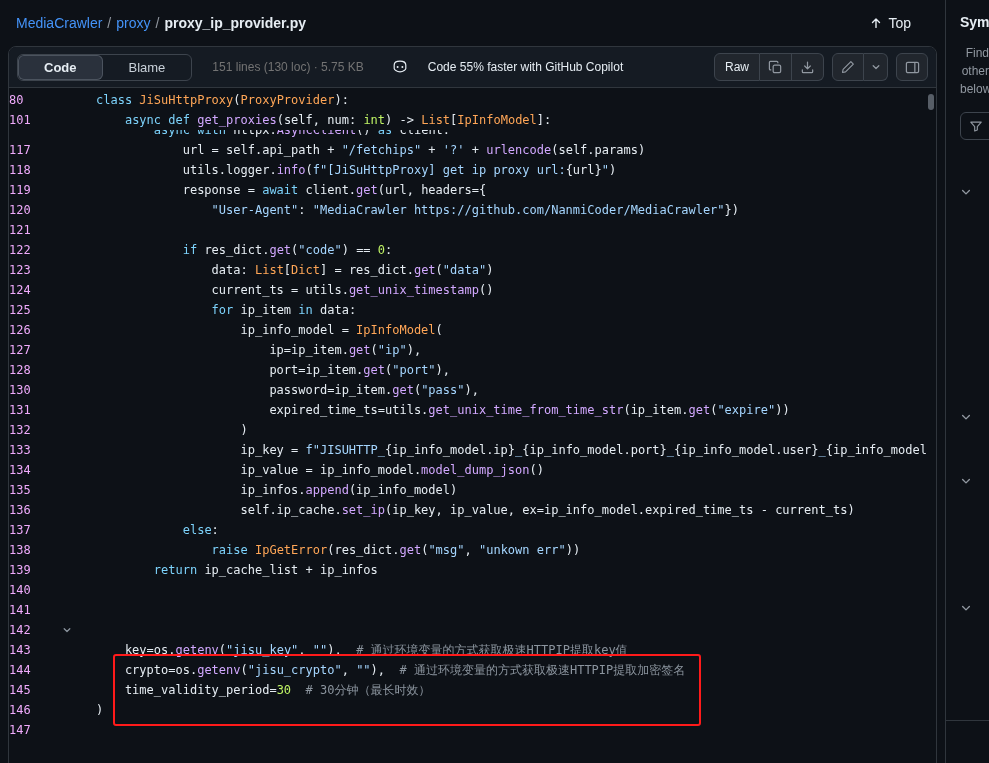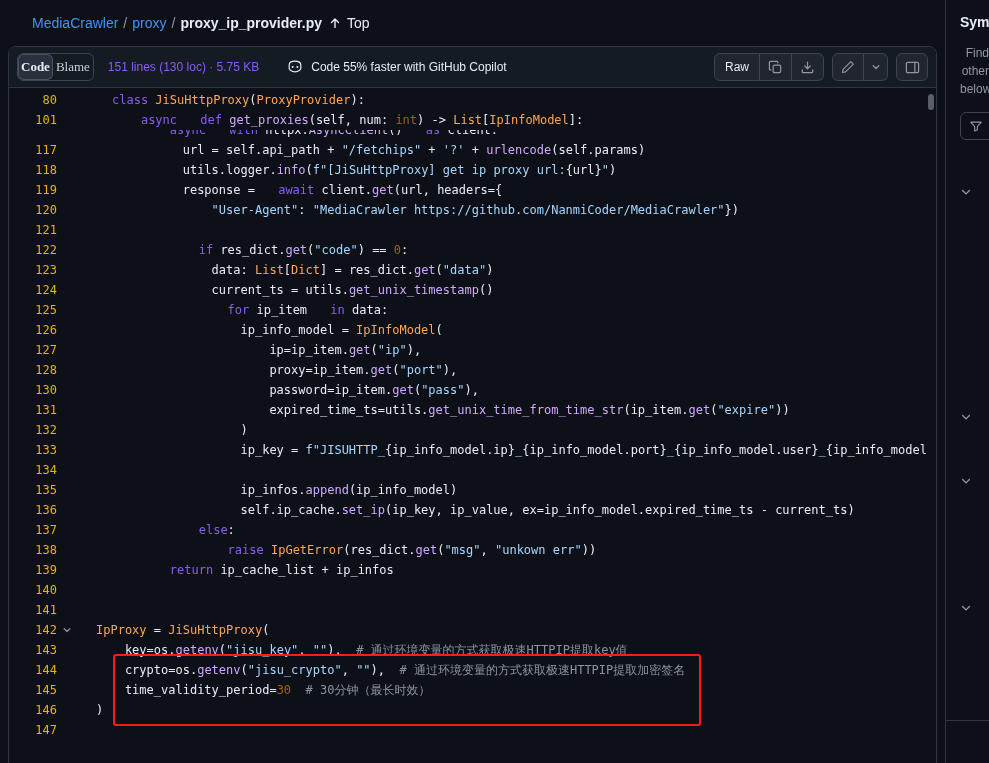--- a/index.html
+++ b/index.html
@@ -1,61 +1,61 @@
 <!DOCTYPE html>
 <html><head>
 <meta charset="utf-8">
 <style>
   html,body{margin:0;padding:0;background:#0d1117;}
   .page{position:relative;width:989px;height:763px;overflow:hidden;background:#0d1117;
         font-family:"Liberation Sans","DejaVu Sans",sans-serif;color:#e6edf3;}
   
-  .file-header{position:absolute;left:16px;top:0;width:945px;height:46px;display:flex;
-               align-items:center;padding:0 28px 0 16px;box-sizing:border-box;}
+  .file-header{position:absolute;left:0;top:0;width:945px;height:46px;display:flex;
+               align-items:center;justify-content:space-between;padding:0 28px 0 16px;box-sizing:border-box;}
   .crumbs{font-size:14px;white-space:nowrap;}
   .crumb-link{color:#4493f8;text-decoration:none;cursor:pointer;}
   .sep{color:#9198a1;margin:0 5px;}
   .fname{color:#e6edf3;font-weight:700;}
   .top-btn{display:flex;align-items:center;gap:5px;background:none;border:none;color:#e6edf3;
            font-size:14px;cursor:pointer;font-family:inherit;}
   
   .box{position:absolute;left:8px;top:46px;width:929px;height:720px;border:1px solid #30363d;
        border-radius:8px 8px 0 0;box-sizing:border-box;overflow:hidden;background:#0d1117;}
   .toolbar{height:41px;border-bottom:1px solid #30363d;display:flex;align-items:center;
            padding:0 8px;gap:10px;background:#151b23;box-sizing:border-box;}
   .seg{display:flex;border:1px solid #3d444d;border-radius:6px;overflow:hidden;}
-  .seg-btn{background:transparent;border:none;color:#c9d1d9;font-size:13px;padding:5px 3px;
-           cursor:pointer;font-family:Liberation Serif, serif;}
+  .seg-btn{background:transparent;border:none;color:#c9d1d9;font-size:13px;padding:5px 26px;
+           cursor:pointer;font-family:Liberation Sans, sans-serif;}
   .seg-btn.active{background:#2a313c;box-shadow:inset 0 0 0 1px #4b535e;border-radius:6px;
                   color:#e6edf3;font-weight:700;}
-  .meta{color:#8b5cf6;font-size:12px;margin-left:4px;white-space:nowrap;}
-  .copilot{display:flex;align-items:center;gap:8px;font-size:12px;color:#e6edf3;margin-left:18px;white-space:nowrap;}
+  .meta{color:#737373;font-size:12px;margin-left:10px;white-space:nowrap;}
+  .copilot{display:flex;align-items:center;gap:20px;font-size:12px;color:#e6edf3;margin-left:18px;white-space:nowrap;}
   .right-controls{margin-left:auto;display:flex;align-items:center;gap:8px;}
   .btn-group{display:flex;}
   .btn{height:28px;background:#21262d;border:1px solid #3d444d;color:#e6edf3;font-size:12px;
        padding:0 10px;display:flex;align-items:center;justify-content:center;cursor:pointer;
        font-family:inherit;box-sizing:border-box;}
   .btn.icon{width:32px;padding:0;}
   .btn.narrow{width:24px;padding:0;}
   .btn.single{border-radius:6px;}
   .btn-group .btn:first-child{border-radius:6px 0 0 6px;}
   .btn-group .btn:last-child{border-radius:0 6px 6px 0;}
   .btn-group .btn + .btn{border-left:none;}
   
   .code-section{position:relative;padding-top:2px;height:677px;overflow:hidden;
                 font-family:"DejaVu Sans Mono","Liberation Mono",monospace;}
   .crow{display:flex;height:20px;line-height:20px;}
-  .ln{flex:0 0 48px;text-align:right;color:#eab308;font-size:12px;cursor:pointer;}
+  .ln{flex:0 0 48px;color:#f0abfc;font-size:12px;cursor:pointer;}
   .fold{flex:0 0 20px;display:flex;align-items:center;justify-content:center;}
   .codetext{white-space:pre;font-size:12px;margin-left:19px;color:#e6edf3;}
   .sticky{background:#0d1117;position:relative;z-index:2;}
   .partial{height:10px;overflow:hidden;}
   .partial-inner{margin-top:-10px;}
-  .tok-k{color:#8b5cf6;margin-left:16px;} .tok-f{color:#d2a8ff;} .tok-e{color:#ffa657;} .tok-s{color:#a5d6ff;}
-  .tok-n{color:#a16207;} .tok-c{color:#8b949e;} .tok-d{color:#e6edf3;}
+  .tok-k{color:#7dd3fc;} .tok-f{color:#d2a8ff;} .tok-e{color:#ffa657;} .tok-s{color:#a5d6ff;}
+  .tok-n{color:#bef264;} .tok-c{color:#8b949e;} .tok-d{color:#e6edf3;}
   #hl-box{position:absolute;left:104px;width:584px;border:2px solid #ff1a1a;border-radius:3px;
           pointer-events:none;z-index:3;}
   .scroll-thumb{position:absolute;right:2px;top:6px;width:6px;height:16px;background:#656c76;
                 border-radius:3px;opacity:.85;cursor:grab;z-index:4;}
   
   .symbols{position:absolute;left:945px;top:0;width:44px;height:763px;border-left:1px solid #30363d;
            background:#0d1117;box-sizing:border-box;padding:14px 0 0 14px;overflow:hidden;}
   .symbols h2{font-size:14px;font-weight:700;color:#e6edf3;margin:0 0 14px 0;white-space:nowrap;}
   .desc span{display:block;font-size:12px;color:#9198a1;line-height:18px;white-space:nowrap;text-align:right;}
   .filter{margin-top:14px;width:200px;height:28px;border:1px solid #3d444d;border-radius:6px;
@@ -209,21 +209,21 @@
             <span class="codetext"><span class="tok-d">                    ip_info_model = </span><span class="tok-e">IpInfoModel</span><span class="tok-d">(</span></span>
           </div>
           <div class="crow">
             <span class="ln">127</span>
             <span class="fold"></span>
             <span class="codetext"><span class="tok-d">                        ip=ip_item.</span><span class="tok-f">get</span><span class="tok-d">(</span><span class="tok-s">"ip"</span><span class="tok-d">),</span></span>
           </div>
           <div class="crow">
             <span class="ln">128</span>
             <span class="fold"></span>
-            <span class="codetext"><span class="tok-d">                        proxy=ip_item.</span><span class="tok-f">get</span><span class="tok-d">(</span><span class="tok-s">"port"</span><span class="tok-d">),</span></span>
+            <span class="codetext"><span class="tok-d">                        port=ip_item.</span><span class="tok-f">get</span><span class="tok-d">(</span><span class="tok-s">"port"</span><span class="tok-d">),</span></span>
           </div>
           <div class="crow">
             <span class="ln">130</span>
             <span class="fold"></span>
             <span class="codetext"><span class="tok-d">                        password=ip_item.</span><span class="tok-f">get</span><span class="tok-d">(</span><span class="tok-s">"pass"</span><span class="tok-d">),</span></span>
           </div>
           <div class="crow">
             <span class="ln">131</span>
             <span class="fold"></span>
             <span class="codetext"><span class="tok-d">                        expired_time_ts=utils.</span><span class="tok-f">get_unix_time_from_time_str</span><span class="tok-d">(ip_item.</span><span class="tok-f">get</span><span class="tok-d">(</span><span class="tok-s">"expire"</span><span class="tok-d">))</span></span>
@@ -234,20 +234,21 @@
             <span class="codetext"><span class="tok-d">                    )</span></span>
           </div>
           <div class="crow">
             <span class="ln">133</span>
             <span class="fold"></span>
             <span class="codetext"><span class="tok-d">                    ip_key = </span><span class="tok-s">f"JISUHTTP_</span><span class="tok-d">{ip_info_model.ip}</span><span class="tok-s">_</span><span class="tok-d">{ip_info_model.port}</span><span class="tok-s">_</span><span class="tok-d">{ip_info_model.user}</span><span class="tok-s">_</span><span class="tok-d">{ip_info_model</span></span>
           </div>
           <div class="crow">
             <span class="ln">134</span>
             <span class="fold"></span>
+            <span class="codetext"><span class="tok-d">                    ip_value = ip_info_model.</span><span class="tok-f">model_dump_json</span><span class="tok-d">()</span></span>
           </div>
           <div class="crow">
             <span class="ln">135</span>
             <span class="fold"></span>
             <span class="codetext"><span class="tok-d">                    ip_infos.</span><span class="tok-f">append</span><span class="tok-d">(ip_info_model)</span></span>
           </div>
           <div class="crow">
             <span class="ln">136</span>
             <span class="fold"></span>
             <span class="codetext"><span class="tok-d">                    self.ip_cache.</span><span class="tok-f">set_ip</span><span class="tok-d">(ip_key, ip_value, ex=ip_info_model.expired_time_ts - current_ts)</span></span>
@@ -277,21 +278,20 @@
             <span class="fold"></span>
             <span class="codetext"></span>
           </div>
           <div class="crow">
             <span class="ln">142</span>
             <span class="fold">
               <svg width="10" height="10" viewBox="0 0 16 16">
                 <path d="M3.5 6l4.5 4.5L12.5 6" fill="none" stroke="#8b949e" stroke-width="2" stroke-linecap="round" stroke-linejoin="round"></path>
               </svg>
             </span>
-            <span class="codetext"><span class="tok-e">IpProxy</span><span class="tok-d"> = </span><span class="tok-e">JiSuHttpProxy</span><span class="tok-d">(</span></span>
           </div>
           <div class="crow">
             <span class="ln">143</span>
             <span class="fold"></span>
             <span class="codetext"><span class="tok-d">    key=os.</span><span class="tok-f">getenv</span><span class="tok-d">(</span><span class="tok-s">"jisu_key"</span><span class="tok-d">, </span><span class="tok-s">""</span><span class="tok-d">),  </span><span class="tok-c"># 通过环境变量的方式获取极速HTTPIP提取key值</span></span>
           </div>
           <div class="crow">
             <span class="ln">144</span>
             <span class="fold"></span>
             <span class="codetext"><span class="tok-d">    crypto=os.</span><span class="tok-f">getenv</span><span class="tok-d">(</span><span class="tok-s">"jisu_crypto"</span><span class="tok-d">, </span><span class="tok-s">""</span><span class="tok-d">),  </span><span class="tok-c"># 通过环境变量的方式获取极速HTTPIP提取加密签名</span></span>

